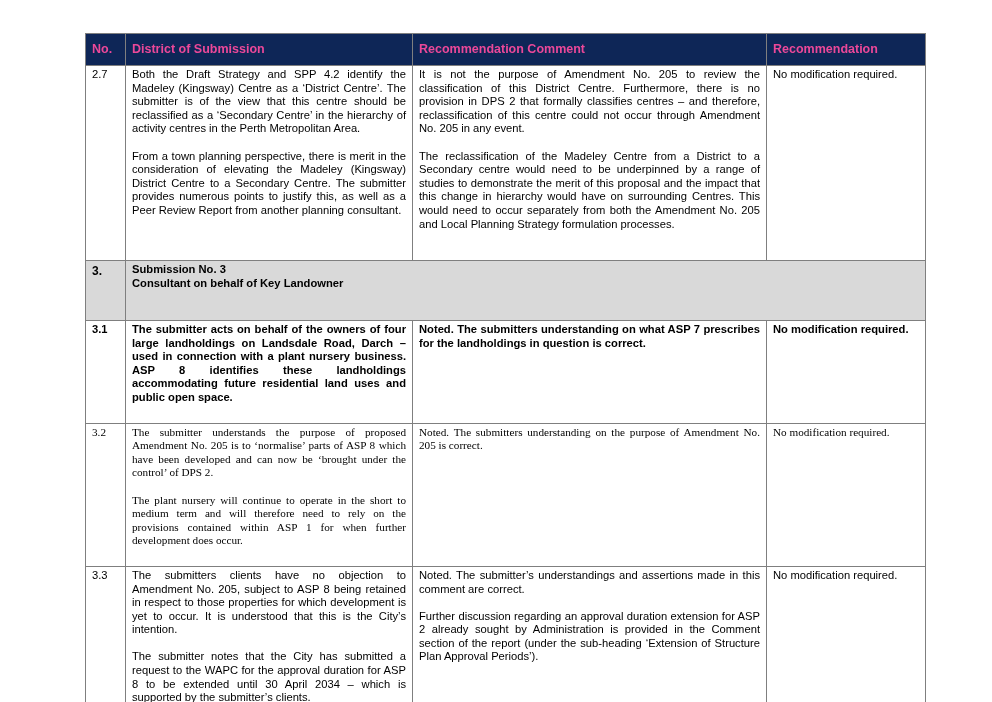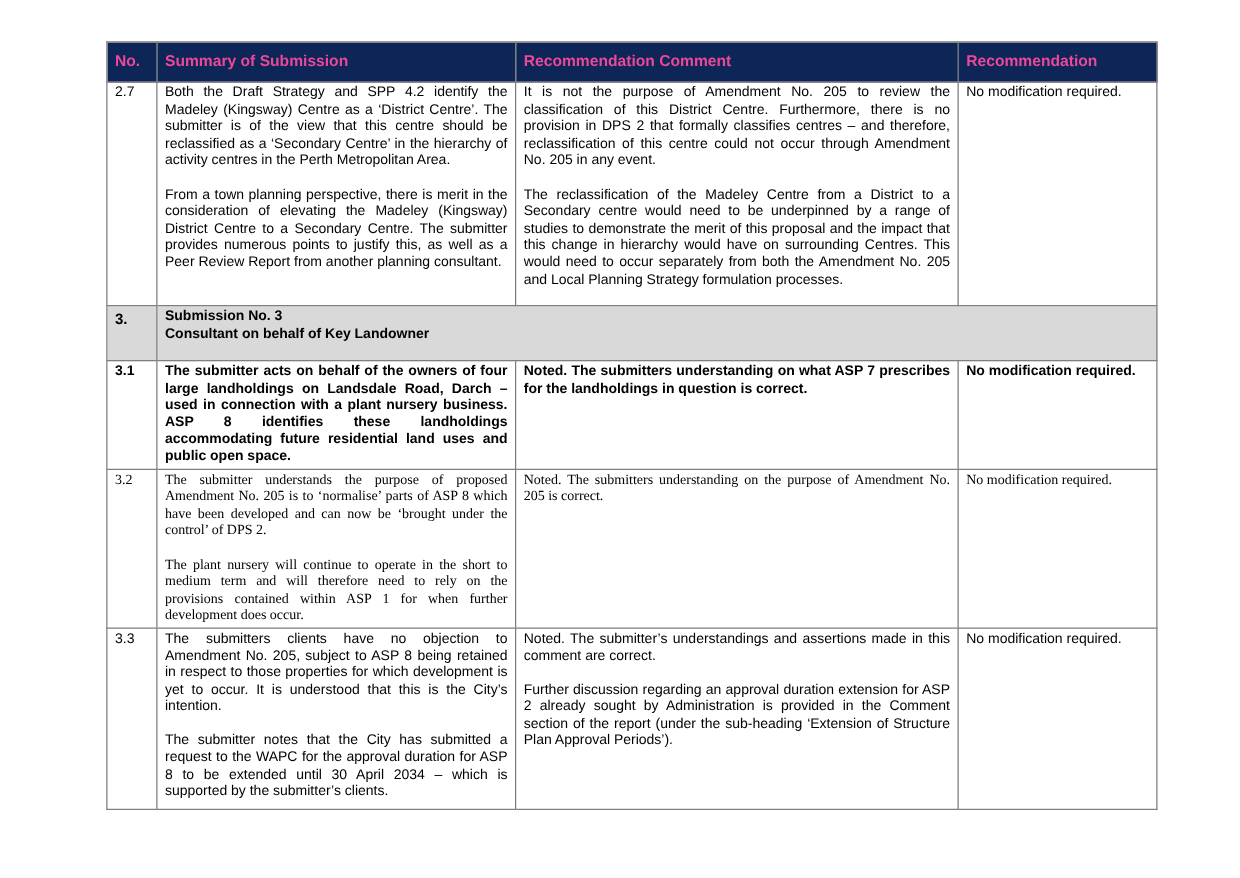--- a/index.html
+++ b/index.html
@@ -3,21 +3,21 @@
   <meta charset="utf-8">
   <style>
     html, body { margin: 0; padding: 0; background: #ffffff; }
     body { width: 992px; height: 702px; position: relative; overflow: hidden; font-family: "Liberation Sans", sans-serif; color: #000; }
     .page { position: absolute; left: 85px; top: 33px; width: 840px; }
     table { border-collapse: collapse; width: 840px; table-layout: fixed; font-size: 11.2px; line-height: 13.6px; }
     col.c-no { width: 40px; }
     col.c-sum { width: 287px; }
     col.c-adm { width: 354px; }
     col.c-rec { width: 159px; }
-    th, td { border: 1px solid #7f7f7f; vertical-align: top; padding: 2px 6px 2px 6px; }
+    th, td { border: 1px solid #7f7f7f; vertical-align: top; padding: 2px 6px 18px 6px; }
     thead th { background: #0e2657; color: #ec4899; font-weight: bold; font-size: 12.5px; text-align: left; height: 31px; vertical-align: middle; padding: 0 6px; }
     td.no { padding-left: 6px; }
     td.just { text-align: justify; }
     td p { margin: 0; }
     td p + p { margin-top: 13.6px; }
     tr.section td { background: #d9d9d9; font-weight: bold; }
     tr.section td.no { font-size: 12px; padding-top: 4px; }
     tr.r27 td { height: 174px; }
     tr.section td { height: 37px; }
     tr.r31 td { height: 64px; font-weight: bold; }
@@ -31,21 +31,21 @@
   <table>
     <colgroup>
       <col class="c-no">
         <col class="c-sum">
         <col class="c-adm">
         <col class="c-rec">
     </colgroup>
     <thead>
       <tr>
         <th>No.</th>
-        <th>Summary of Submission</th>
+        <th>District of Submission</th>
         <th>Recommendation Comment</th>
         <th>Recommendation</th>
       </tr>
     </thead>
     <tbody>
 
       <tr class="r27">
         <td class="no">2.7</td>
         <td class="just">
           <p>Both the Draft Strategy and SPP 4.2 identify the Madeley (Kingsway) Centre as a ‘District Centre’. The submitter is of the view that this centre should be reclassified as a ‘Secondary Centre’ in the hierarchy of activity centres in the Perth Metropolitan Area.</p>

